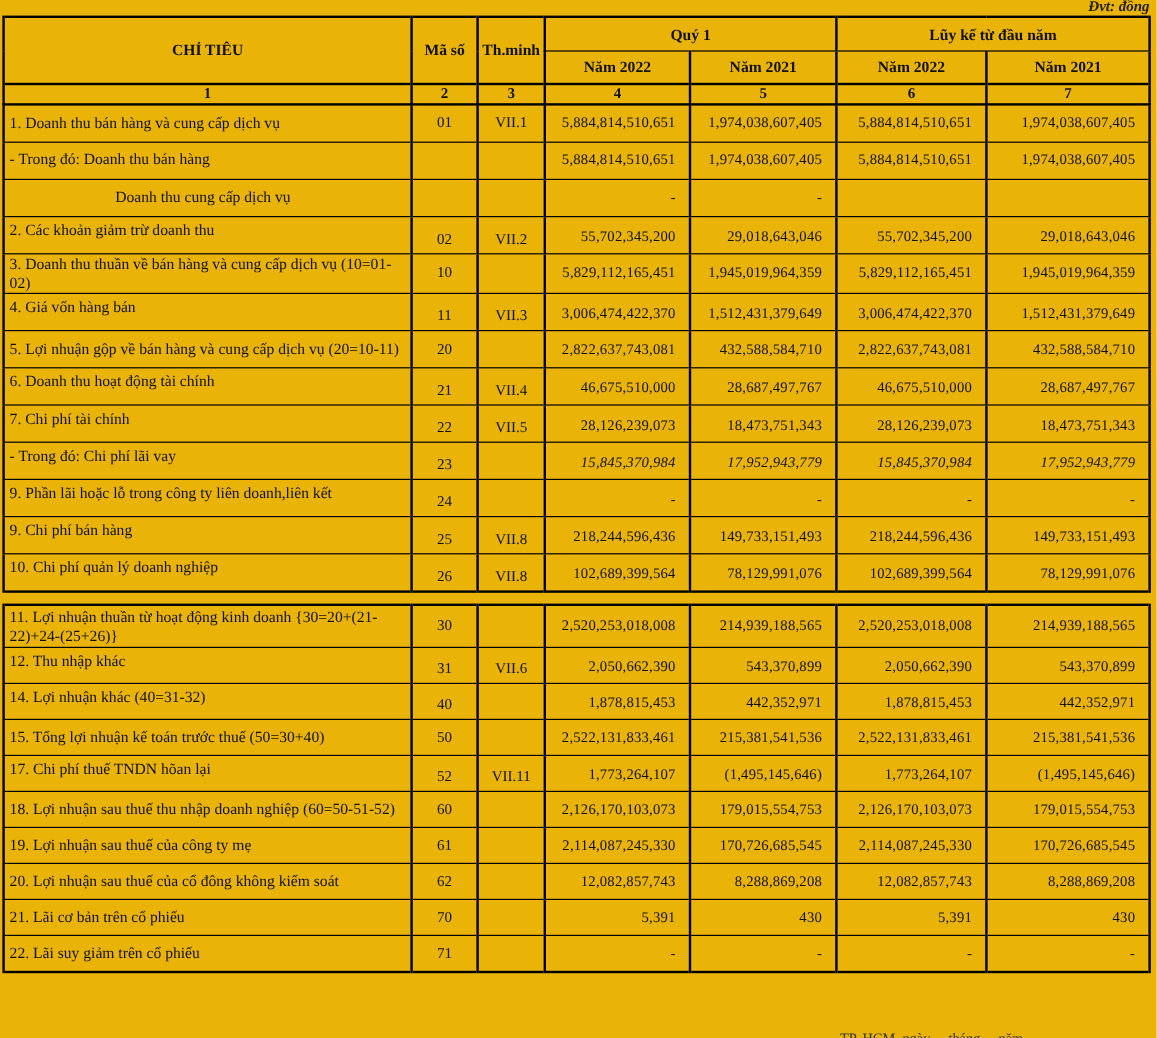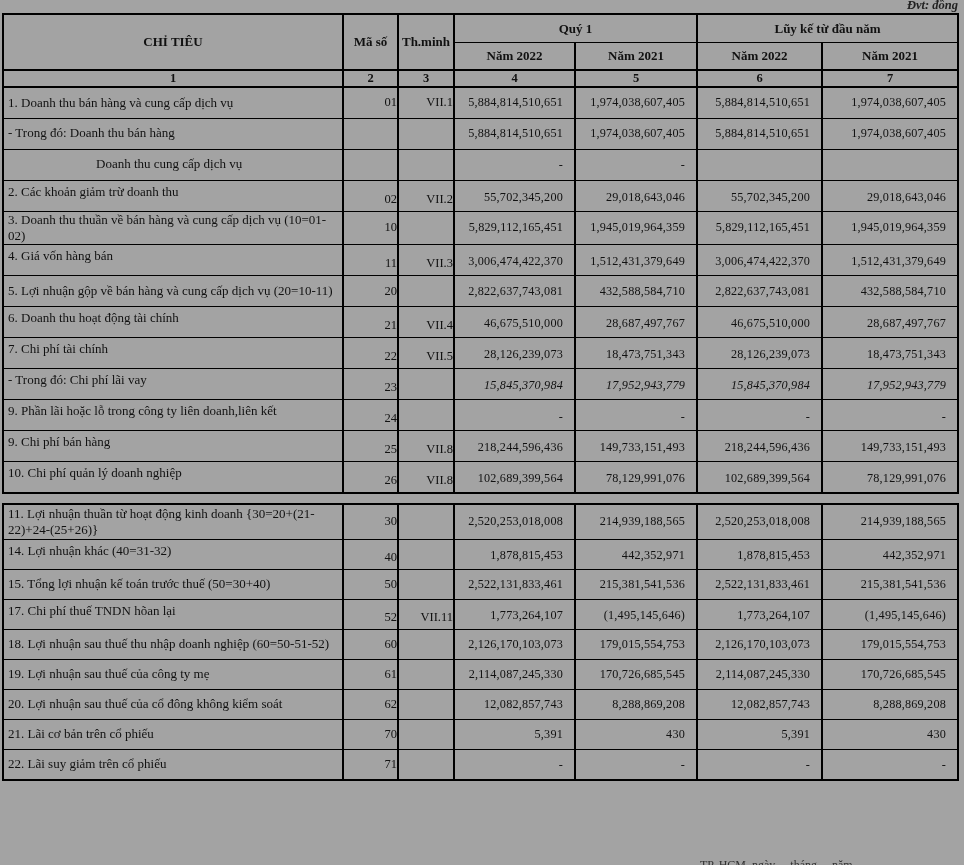--- a/index.html
+++ b/index.html
@@ -1,20 +1,20 @@
 <!DOCTYPE html>
 <html><head>
 <meta charset="utf-8">
 <style>
   html,body{margin:0;padding:0;background:#fff;}
   .page{
     position:relative;
     width:964px;height:865px;
     overflow:hidden;
-    background:#a3a3a3;
+    background:#eab308;
     font-family:"Liberation Serif", serif;
     color:#111;
   }
   .unit-label{
     position:absolute;top:-2px;right:6px;
     font-size:12.5px;font-style:italic;font-weight:bold;
     color:#222;
   }
   table{
     border-collapse:collapse;
@@ -43,21 +43,21 @@
   .hidx th{height:14px;font-size:12.5px;border-top:2px solid #000;border-bottom:2px solid #000;}
   #t1 tbody tr{height:31px;}
   #t2 tbody tr{height:30px;}
   #t2 tbody tr:first-child{height:36px;}
   td.label{
     font-size:13px;text-align:left;vertical-align:middle;
     padding-left:4px;padding-right:3px;line-height:1.25;
   }
   td.label.indent{padding-left:92px;}
   td.code,td.note{
-    font-size:12.5px;text-align:right;vertical-align:middle;
+    font-size:12.5px;text-align:center;vertical-align:middle;
   }
   td.val{
     font-size:12.2px;text-align:right;vertical-align:middle;
     padding-right:11px;letter-spacing:.2px;
   }
   td.val.italic{font-style:italic;}
   tr.low td.label{vertical-align:top;padding-top:3px;}
   tr.low td.code,tr.low td.note{vertical-align:bottom;padding-bottom:4px;}
   tr.low td.val{vertical-align:bottom;padding-bottom:6px;}
   .footer-note{
@@ -242,20 +242,29 @@
         <tr>
           <td class="label">11. Lợi nhuận thuần từ hoạt động kinh doanh {30=20+(21-22)+24-(25+26)}</td>
           <td class="code">30</td>
           <td class="note"></td>
           <td class="val">2,520,253,018,008</td>
           <td class="val">214,939,188,565</td>
           <td class="val">2,520,253,018,008</td>
           <td class="val">214,939,188,565</td>
         </tr>
         <tr class="low">
+          <td class="label">12. Thu nhập khác</td>
+          <td class="code">31</td>
+          <td class="note">VII.6</td>
+          <td class="val">2,050,662,390</td>
+          <td class="val">543,370,899</td>
+          <td class="val">2,050,662,390</td>
+          <td class="val">543,370,899</td>
+        </tr>
+        <tr class="low">
           <td class="label">14. Lợi nhuận khác (40=31-32)</td>
           <td class="code">40</td>
           <td class="note"></td>
           <td class="val">1,878,815,453</td>
           <td class="val">442,352,971</td>
           <td class="val">1,878,815,453</td>
           <td class="val">442,352,971</td>
         </tr>
         <tr>
           <td class="label">15. Tổng lợi nhuận kế toán trước thuế (50=30+40)</td>

